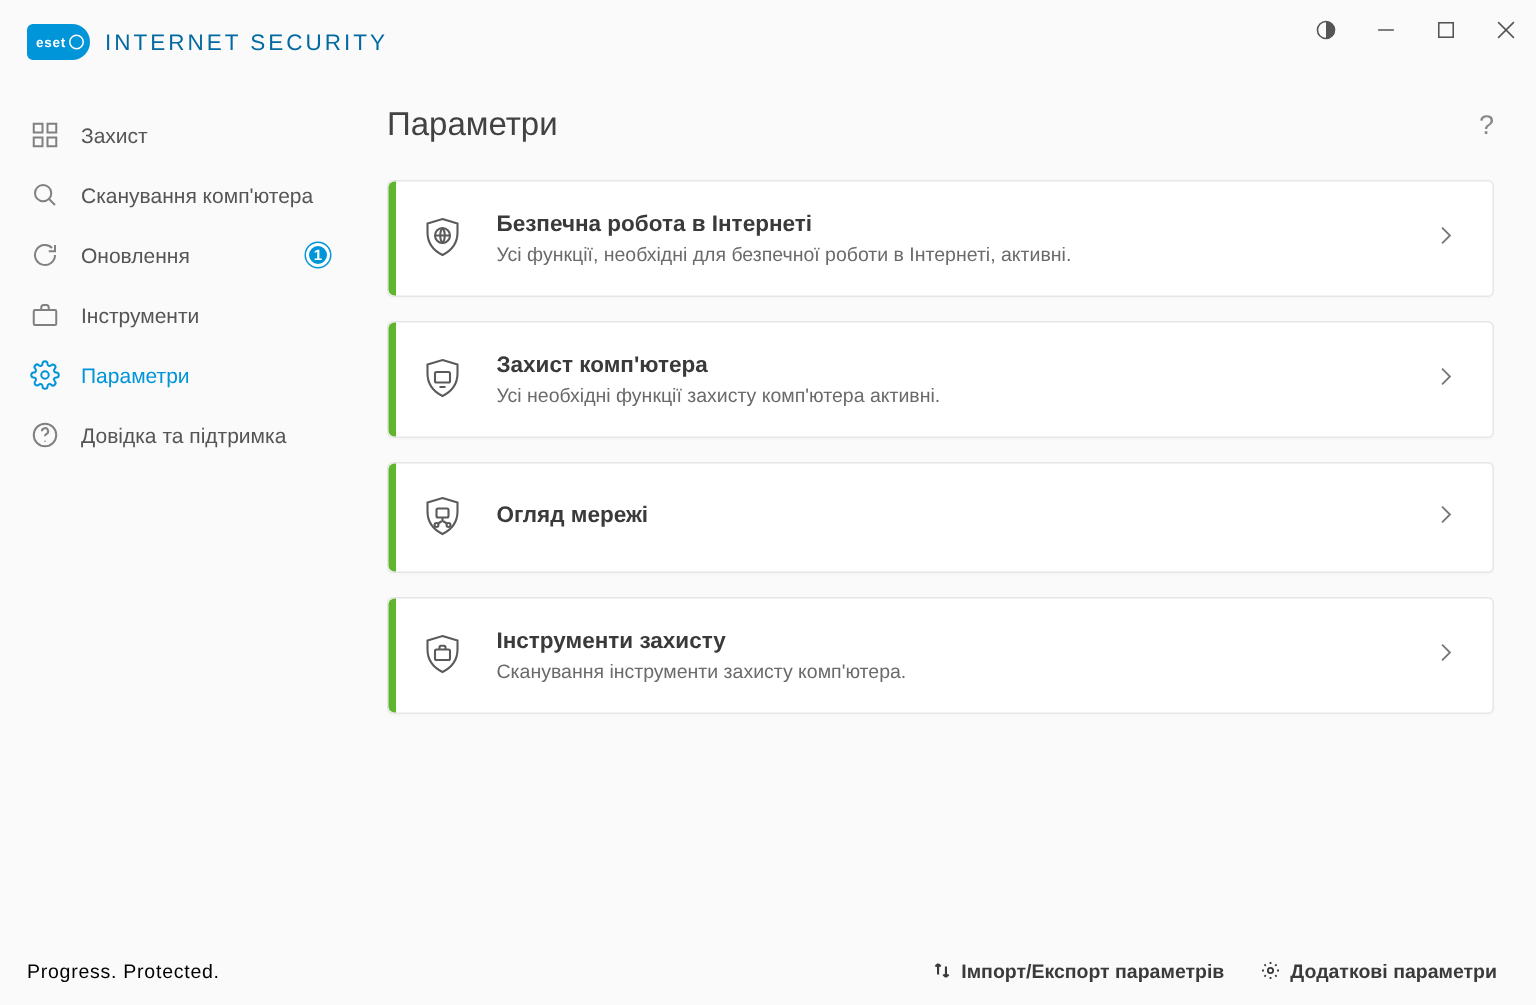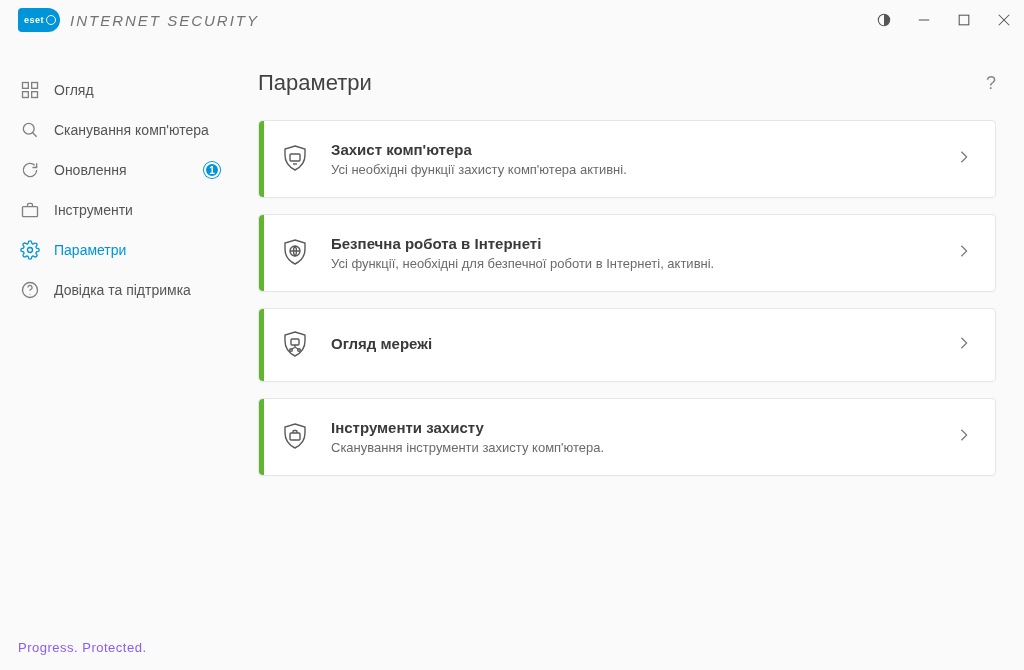--- a/index.html
+++ b/index.html
@@ -1,23 +1,23 @@
 <!DOCTYPE html>
 <html><head>
 <meta charset="utf-8">
 <style>
 * { box-sizing: border-box; margin: 0; padding: 0; font-family: "Segoe UI", Arial, sans-serif; }
 body { width: 1024px; height: 670px; background: #fafafa; display: flex; flex-direction: column; overflow: hidden; }
 
 
-.titlebar { height: 40px; display: flex; align-items: center; padding: 0 0 0 18px; }
+.titlebar { height: 40px; display: flex; align-items: flex-end; padding: 0 0 0 18px; }
 .logo-wrap { display: flex; align-items: center; gap: 10px; }
 .logo-badge { width: 42px; height: 24px; background: #0094d8; border-radius: 4px 12px 12px 4px; display: flex; align-items: center; justify-content: flex-start; padding-left: 6px; color: #fff; font-size: 9px; font-weight: 700; letter-spacing: 0.5px; position: relative; }
 .logo-badge::after { content:""; position:absolute; right:4px; top:50%; transform:translateY(-50%); width:8px;height:8px;border:1.5px solid #fff;border-radius:50%; }
-.logo-text { color:#737373; font-size:15px; font-weight:400; letter-spacing:2px;font-style:italic; }
+.logo-text { color:#0369a1; font-size:15px; font-weight:400; letter-spacing:2px; }
 .titlebar-controls { margin-left:auto; display:flex; align-items:center; }
 .tc-btn { width:40px; height:40px; display:flex;align-items:center;justify-content:center; color:#555;}
 .tc-btn svg { width:14px;height:14px;stroke:#555;stroke-width:1.2;fill:none; }
 
 
 .content { flex:1; display:flex; min-height:0; }
 .sidebar { width:246px; padding:30px 14px 0 14px; }
 .side-item { display:flex;align-items:center; gap:14px; padding:10px 6px; border-radius:4px; color:#555; font-size:14px; cursor:pointer; position:relative;}
 .side-item.active { color:#0094d8; }
 .side-item svg{ width:20px;height:20px;flex-shrink:0; }
@@ -35,21 +35,21 @@
 .card::before{ content:""; position:absolute; left:0; top:0; bottom:0; width:5px; background:#5fb52e; border-radius:4px 0 0 4px; }
 .card-icon-wrap { width:72px; display:flex;align-items:center;justify-content:center; }
 .card-icon-wrap svg{ width:32px;height:32px; }
 .card-text { flex:1; min-width:0; }
 .card-title { font-size:15px; font-weight:600; color:#3a3a3a; margin-bottom:4px; }
 .card-desc { font-size:13px; color:#6a6a6a; }
 .card-chevron { color:#888; }
 .card-chevron svg{ width:14px;height:14px; }
 
 .footer { height:46px; border-top:0; display:flex;align-items:center; padding:0 26px 0 18px; font-size:13px; color:#555;}
-.slogan { color:#8b5cf6; letter-spacing:0.5px; }
+.slogan { color:#000000; letter-spacing:0.5px; }
 .footer-actions { margin-left:auto; display:flex; gap:24px; }
 .footer-link { display:flex;align-items:center; gap:6px; color:#3a3a3a; font-weight:600; cursor:pointer; }
 .footer-link svg{ width:14px;height:14px; }
 </style>
 </head>
 <body>
 
 <div class="titlebar">
   <div class="logo-wrap">
     <div class="logo-badge">eset</div>
@@ -84,21 +84,21 @@
 <div class="content">
 
   <div class="sidebar">
     <div class="side-item">
       <svg viewBox="0 0 24 24" fill="none" stroke="#808080" stroke-width="1.6">
           <rect x="3" y="3" width="7" height="7"></rect>
           <rect x="14" y="3" width="7" height="7"></rect>
           <rect x="3" y="14" width="7" height="7"></rect>
           <rect x="14" y="14" width="7" height="7"></rect>
         </svg>
-      <span class="side-label">Огляд</span>
+      <span class="side-label">Захист</span>
     </div>
     <div class="side-item">
       <svg viewBox="0 0 24 24" fill="none" stroke="#808080" stroke-width="1.6">
           <circle cx="10.5" cy="10.5" r="6.5"></circle>
           <line x1="20" y1="20" x2="15.2" y2="15.2"></line>
         </svg>
       <span class="side-label">Сканування комп'ютера</span>
     </div>
     <div class="side-item">
       <svg viewBox="0 0 24 24" fill="none" stroke="#808080" stroke-width="1.6">
@@ -137,46 +137,46 @@
       <div class="page-title">Параметри</div>
       <div class="help-btn">?</div>
     </div>
 
     <div class="cards">
 
       <div class="card">
         <div class="card-icon-wrap">
           <svg viewBox="0 0 32 32" fill="none" stroke="#5a5a5a" stroke-width="1.4">
               <path d="M16 3l10 3v6c0 7-4 12-10 15C10 24 6 19 6 12V6l10-3z"></path>
+              <circle cx="16" cy="14" r="5"></circle>
+              <path d="M11 14h10M16 9c2 2 2 8 0 10M16 9c-2 2-2 8 0 10"></path>
+            </svg>
+        </div>
+        <div class="card-text">
+          <div class="card-title">Безпечна робота в Інтернеті</div>
+          <div class="card-desc">Усі функції, необхідні для безпечної роботи в Інтернеті, активні.</div>
+        </div>
+        <div class="card-chevron">
+          <svg viewBox="0 0 16 16" fill="none" stroke="#777" stroke-width="1.4">
+              <polyline points="5 2 11 8 5 14"></polyline>
+            </svg>
+        </div>
+      </div>
+
+      <div class="card">
+        <div class="card-icon-wrap">
+          <svg viewBox="0 0 32 32" fill="none" stroke="#5a5a5a" stroke-width="1.4">
+              <path d="M16 3l10 3v6c0 7-4 12-10 15C10 24 6 19 6 12V6l10-3z"></path>
               <rect x="11" y="11" width="10" height="7" rx="1"></rect>
               <line x1="14" y1="21" x2="18" y2="21"></line>
             </svg>
         </div>
         <div class="card-text">
           <div class="card-title">Захист комп'ютера</div>
           <div class="card-desc">Усі необхідні функції захисту комп'ютера активні.</div>
-        </div>
-        <div class="card-chevron">
-          <svg viewBox="0 0 16 16" fill="none" stroke="#777" stroke-width="1.4">
-              <polyline points="5 2 11 8 5 14"></polyline>
-            </svg>
-        </div>
-      </div>
-
-      <div class="card">
-        <div class="card-icon-wrap">
-          <svg viewBox="0 0 32 32" fill="none" stroke="#5a5a5a" stroke-width="1.4">
-              <path d="M16 3l10 3v6c0 7-4 12-10 15C10 24 6 19 6 12V6l10-3z"></path>
-              <circle cx="16" cy="14" r="5"></circle>
-              <path d="M11 14h10M16 9c2 2 2 8 0 10M16 9c-2 2-2 8 0 10"></path>
-            </svg>
-        </div>
-        <div class="card-text">
-          <div class="card-title">Безпечна робота в Інтернеті</div>
-          <div class="card-desc">Усі функції, необхідні для безпечної роботи в Інтернеті, активні.</div>
         </div>
         <div class="card-chevron">
           <svg viewBox="0 0 16 16" fill="none" stroke="#777" stroke-width="1.4">
               <polyline points="5 2 11 8 5 14"></polyline>
             </svg>
         </div>
       </div>
 
       <div class="card">
         <div class="card-icon-wrap">
@@ -218,13 +218,28 @@
             </svg>
         </div>
       </div>
 
     </div>
   </div>
 </div>
 
 <div class="footer">
   <div class="slogan">Progress. Protected.</div>
+  <div class="footer-actions">
+    <div class="footer-link">
+      <svg viewBox="0 0 16 16" fill="none" stroke="#3a3a3a" stroke-width="1.6">
+          <path d="M5 3v8M5 3l-2 2M5 3l2 2M11 13V5M11 13l-2-2M11 13l2-2"></path>
+        </svg>
+      <span>Імпорт/Експорт параметрів</span>
+    </div>
+    <div class="footer-link">
+      <svg viewBox="0 0 16 16" fill="none" stroke="#3a3a3a" stroke-width="1.4">
+          <circle cx="8" cy="8" r="2"></circle>
+          <path d="M8 1.5v1.5M8 13v1.5M14.5 8H13M3 8H1.5M12.6 3.4l-1 1M4.4 11.6l-1 1M12.6 12.6l-1-1M4.4 4.4l-1-1"></path>
+        </svg>
+      <span>Додаткові параметри</span>
+    </div>
+  </div>
 </div>
 
 </body></html>

